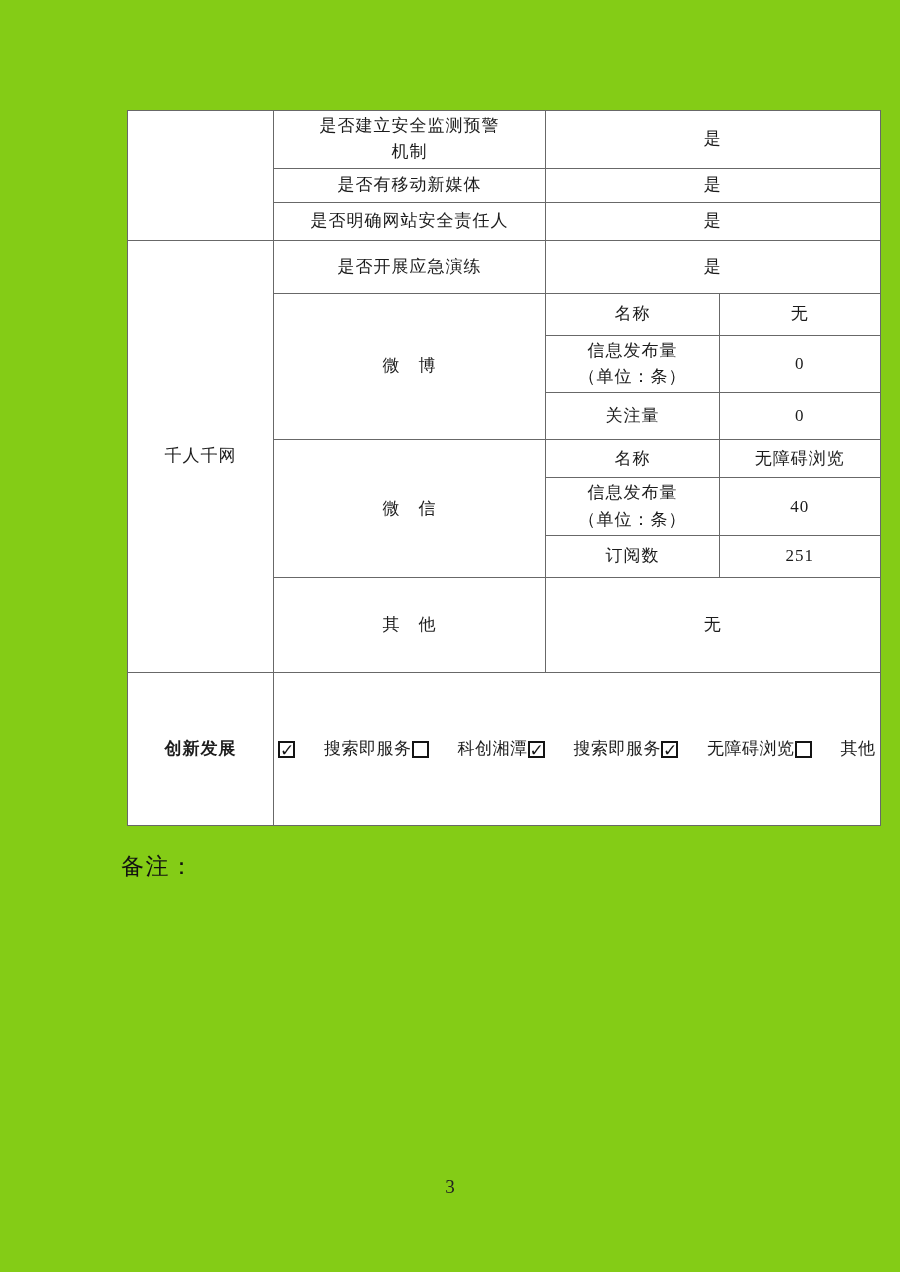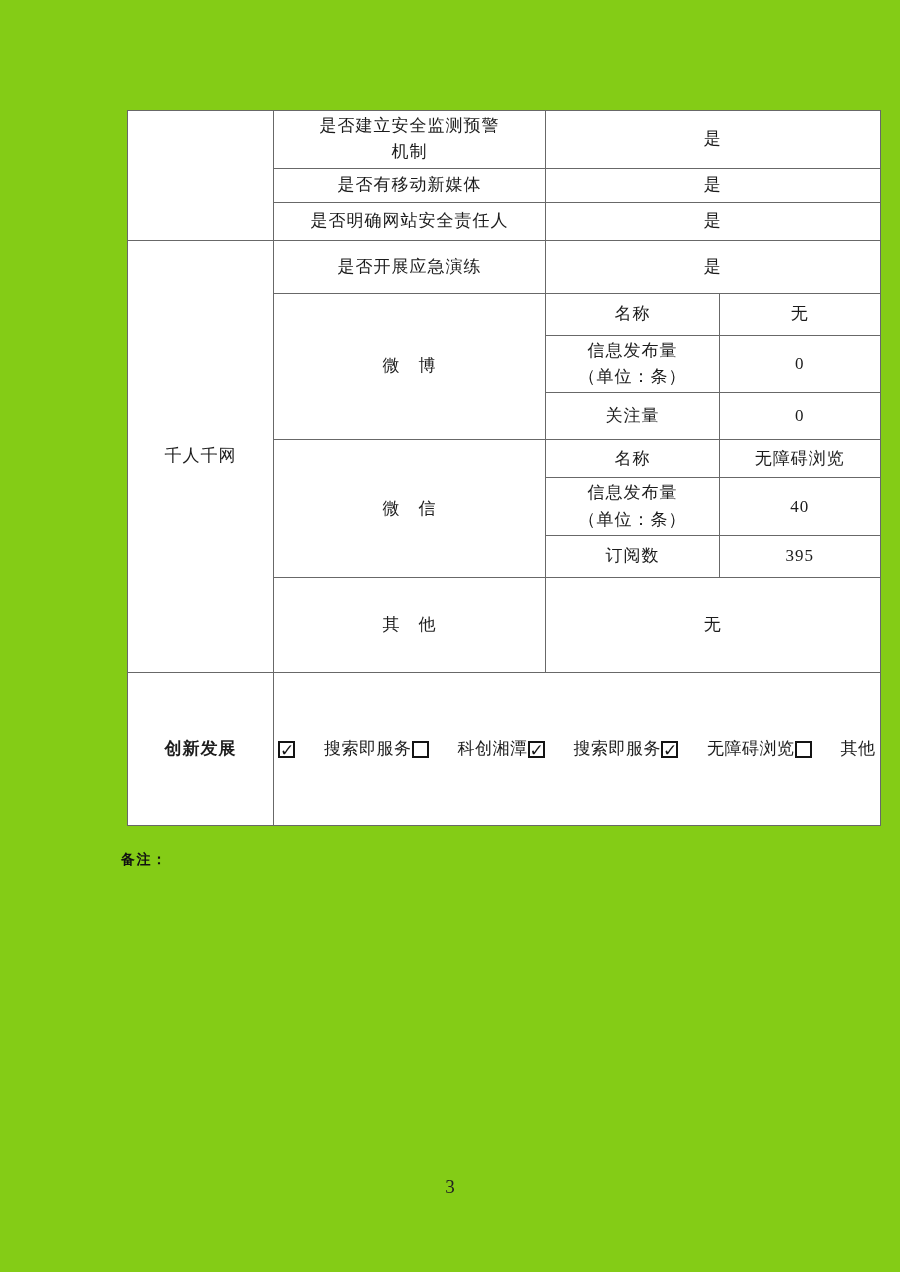--- a/index.html
+++ b/index.html
@@ -69,22 +69,22 @@
     font-family: "DejaVu Sans", sans-serif;
   }
   .cb-label {
     font-size: 17px;
     letter-spacing: 0.5px;
   }
   .notes {
     position: absolute;
     left: 121px;
     top: 851px;
-    font-size: 14px;
-    font-weight: bold;
+    font-size: 23px;
+    font-weight: normal;
     letter-spacing: 1.5px;
     color: #111111;
   }
   .pagenum {
     position: absolute;
     left: 0;
     right: 0;
     top: 1176px;
     text-align: center;
     font-size: 19px;
@@ -152,21 +152,21 @@
     </tr>
 
     <tr style="height:53px">
       <td>信息发布量
 （单位：条）</td>
       <td>40</td>
     </tr>
 
     <tr style="height:42px">
       <td>订阅数</td>
-      <td>395</td>
+      <td>251</td>
     </tr>
 
     <tr style="height:95px">
       <td>其　他</td>
       <td colspan="2">无</td>
     </tr>
 
     <tr style="height:153px">
       <td class="innov-header">创新发展</td>
       <td colspan="3" class="innov-cell">

